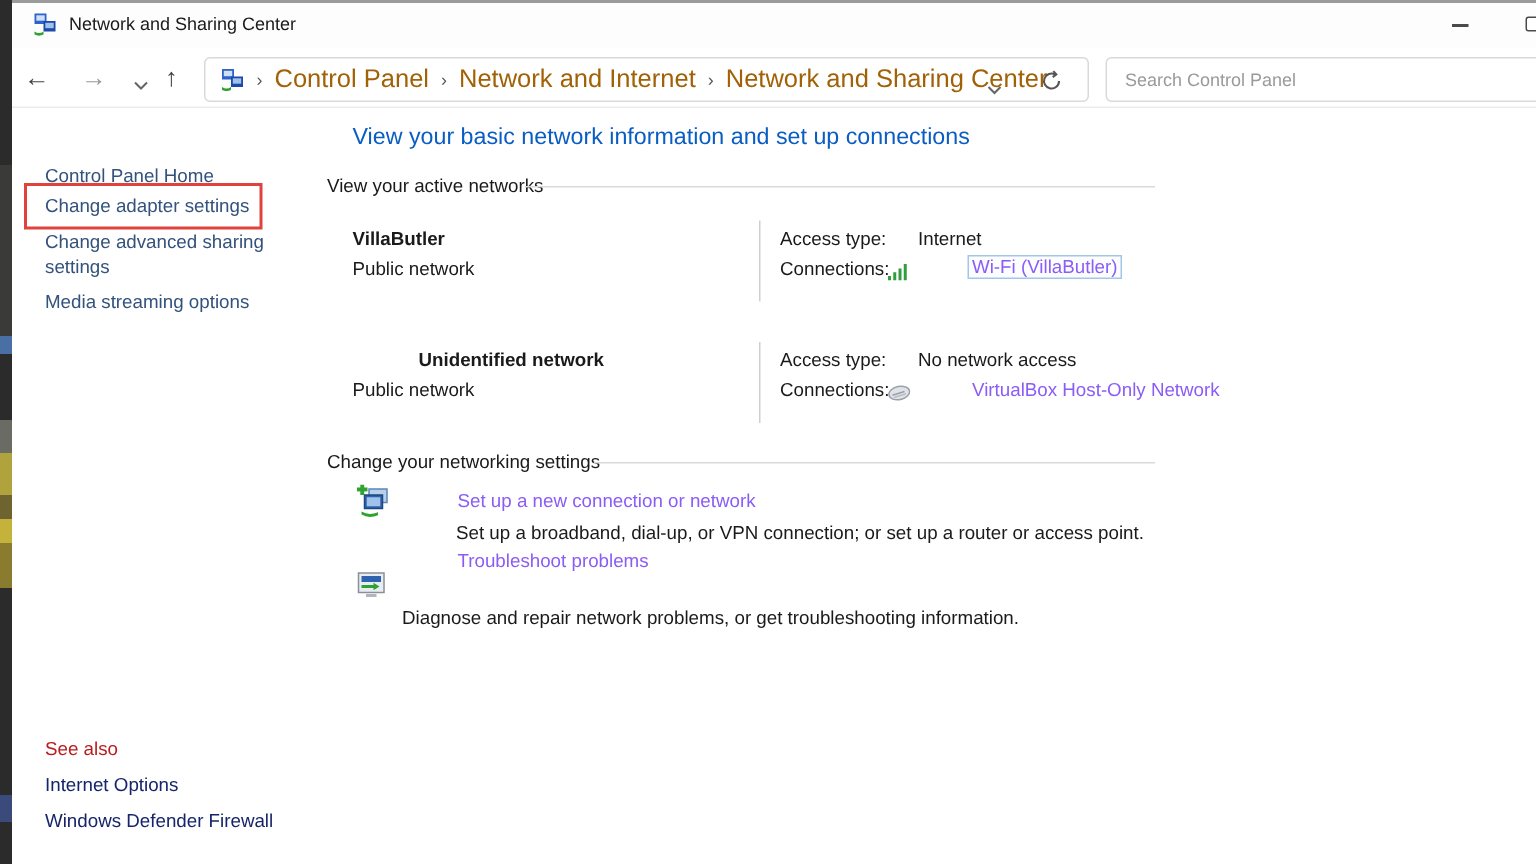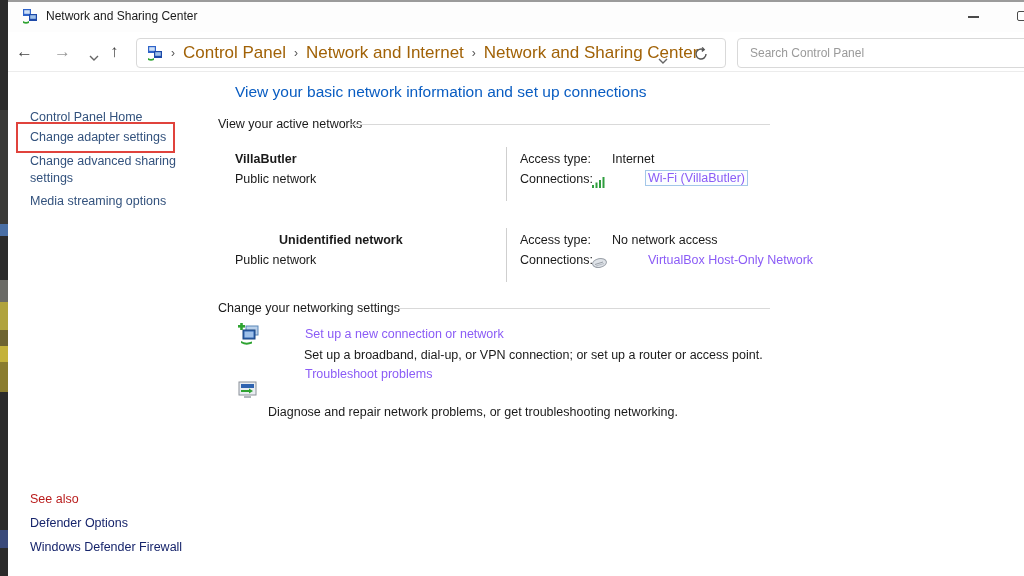--- a/index.html
+++ b/index.html
@@ -175,21 +175,21 @@
   <input id="search-input" placeholder="Search Control Panel" style="">
 </div>
 <div class="abs" id="toolbar-rule"></div>
 
 <span class="abs side-link" id="sidebar-home">Control Panel Home</span>
 <div class="abs" id="annotation-box"></div>
 <span class="abs side-link" id="side-adapter">Change adapter settings</span>
 <span class="abs side-link" id="side-advanced">Change advanced sharing settings</span>
 <span class="abs side-link" id="side-media">Media streaming options</span>
 <span class="abs" id="see-also-header">See also</span>
-<span class="abs see-link" id="see-internet">Defender Options</span>
+<span class="abs see-link" id="see-internet">Internet Options</span>
 <span class="abs see-link" id="see-firewall">Windows Defender Firewall</span>
 
 <span class="abs" id="main-title">View your basic network information and set up connections</span>
 <span class="abs section-header" id="active-header">View your active networks</span>
 <div class="abs rule" id="active-rule"></div>
 
 <span class="abs net-name" id="row1-name">VillaButler</span>
 <span class="abs net-sub" id="row1-sub">Public network</span>
 <div class="abs vdivider" id="row1-divider"></div>
 <span class="abs lbl" id="row1-access-lbl">Access type:</span>
@@ -239,13 +239,13 @@
 <span class="abs" id="troubleshoot-icon">
   <svg width="20" height="18" viewBox="0 0 20 18">
     <rect x="1" y="1" width="17" height="13" fill="#e9edf2" stroke="#6a7widt8" stroke-width="0"></rect>
     <rect x="1" y="1" width="17" height="13" fill="#e9edf2" stroke="#8a9098" stroke-width="1"></rect>
     <rect x="3" y="3" width="13" height="4" fill="#2f63b0"></rect>
     <path d="M3 9 L11 9 L11 7.5 L15 10 L11 12.5 L11 11 L3 11 Z" fill="#2fa332"></path>
     <rect x="6" y="15" width="7" height="2" fill="#b0b6bd"></rect>
   </svg>
 </span>
 <span class="abs content-link" id="troubleshoot-link">Troubleshoot problems</span>
-<span class="abs" id="troubleshoot-desc">Diagnose and repair network problems, or get troubleshooting networking.</span>
+<span class="abs" id="troubleshoot-desc">Diagnose and repair network problems, or get troubleshooting information.</span>
 
 </body></html>

